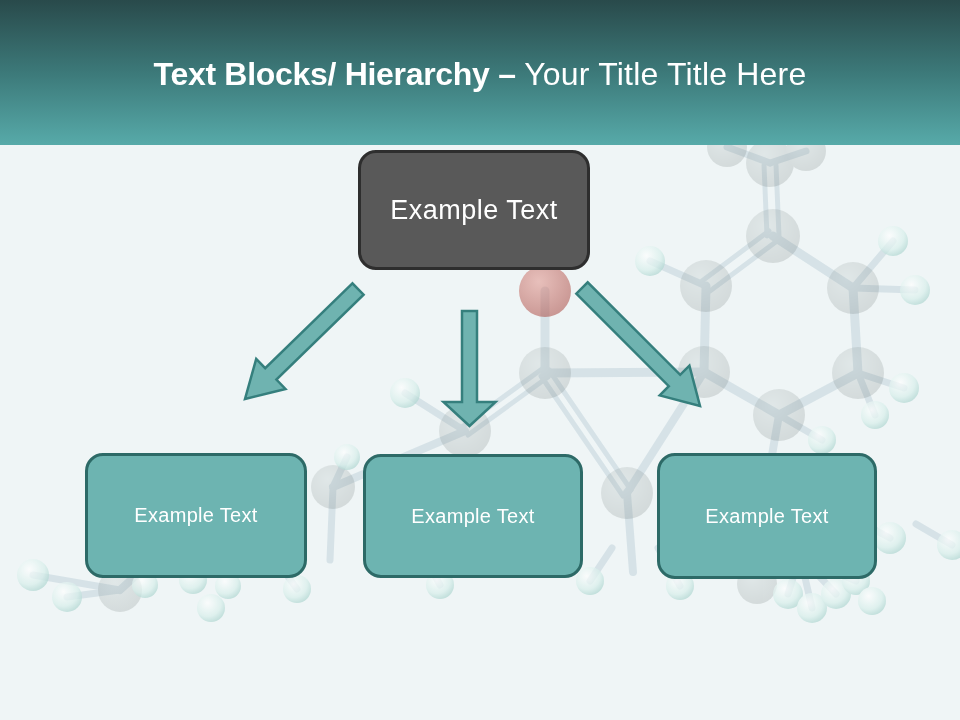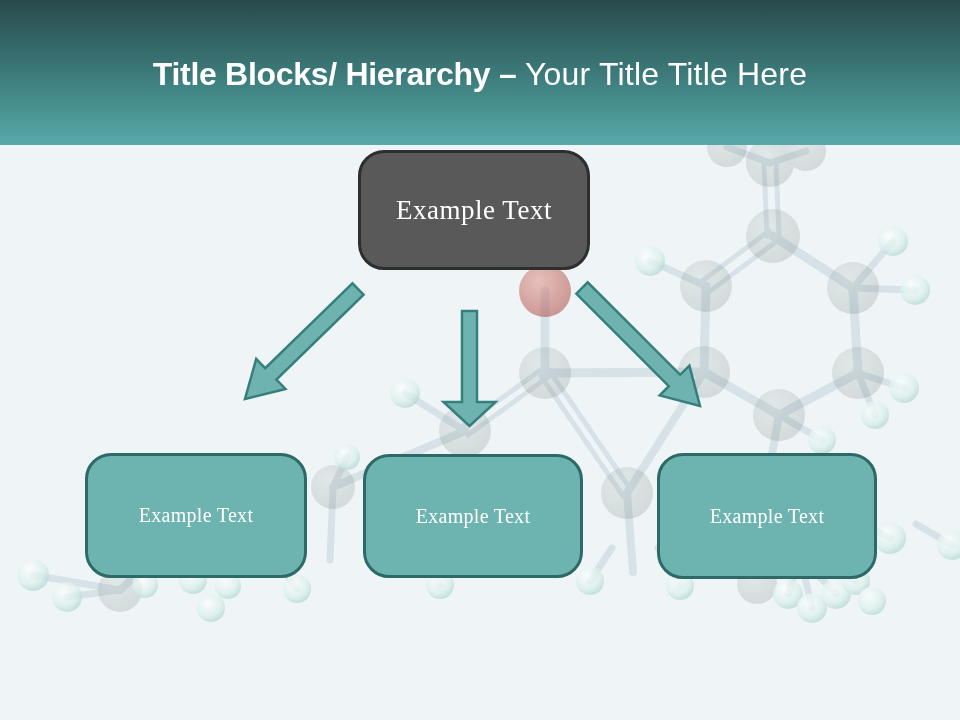--- a/index.html
+++ b/index.html
@@ -13,21 +13,21 @@
     background:linear-gradient(180deg, var(--header-top,#294a4b) 0%, #3d7b7b 52%, var(--header-bottom,#57aaa9) 100%);
     display:flex; align-items:center; justify-content:center;
   }
   .hdr h1 { margin:0; padding-top:4px; color:#fff; font-size:32px; font-weight:400; letter-spacing:.2px; white-space:pre; }
   .hdr h1 .t-bold { font-weight:700; letter-spacing:-.3px; }
   svg.bglayer { position:absolute; left:0; top:0; z-index:1; }
   svg.arrowlayer { position:absolute; left:0; top:0; z-index:2; }
   .node {
     position:absolute; z-index:3; box-sizing:border-box;
     display:flex; align-items:center; justify-content:center;
-    color:#fff; border-radius:26px; text-align:right;font-family:Liberation Serif, serif;
+    color:#fff; border-radius:18px; text-align:right;
   }
   .root-box {
     left:358px; top:150px; width:232px; height:120px;
     background:var(--root-fill,#595959); border:3px solid var(--root-border,#2e2e2e);
     font-size:27px; letter-spacing:.5px;
   }
   .child-box {
     background:var(--child-fill,#6db4b1); border:3px solid var(--child-border,#2d6a67);
     font-size:20px; letter-spacing:.3px;
   }
@@ -143,21 +143,21 @@
         <circle cx="812" cy="608" r="15"></circle>
       <circle cx="836" cy="594" r="15"></circle>
         <circle cx="856" cy="581" r="14"></circle>
         <circle cx="872" cy="601" r="14"></circle>
       <circle cx="890" cy="538" r="16"></circle>
         <circle cx="952" cy="545" r="15"></circle>
     </g>
   </svg>
 
   <div class="hdr">
-    <h1><span class="t-bold">Title Blocks/ Hierarchy –</span> <span class="t-reg">Your Title Title Here</span></h1>
+    <h1><span class="t-bold">Text Blocks/ Hierarchy –</span> <span class="t-reg">Your Title Title Here</span></h1>
   </div>
 
   <svg class="arrowlayer" width="960" height="720" viewBox="0 0 960 720">
     <polygon class="arrow" points="352.4,283.3 265.2,368.2 256.2,358.9 245,399 285.5,389 276.4,379.6 363.6,294.7"></polygon>
     <polygon class="arrow" points="462,311 462,402 443.5,402 469.5,426 495.5,402 477,402 477,311"></polygon>
     <polygon class="arrow" points="576.3,293.7 668.8,386.2 659.7,395.4 700,406 689.4,365.7 680.2,374.8 587.7,282.3"></polygon>
   </svg>
 
   <div class="node root-box">
     <span>Example Text</span>

